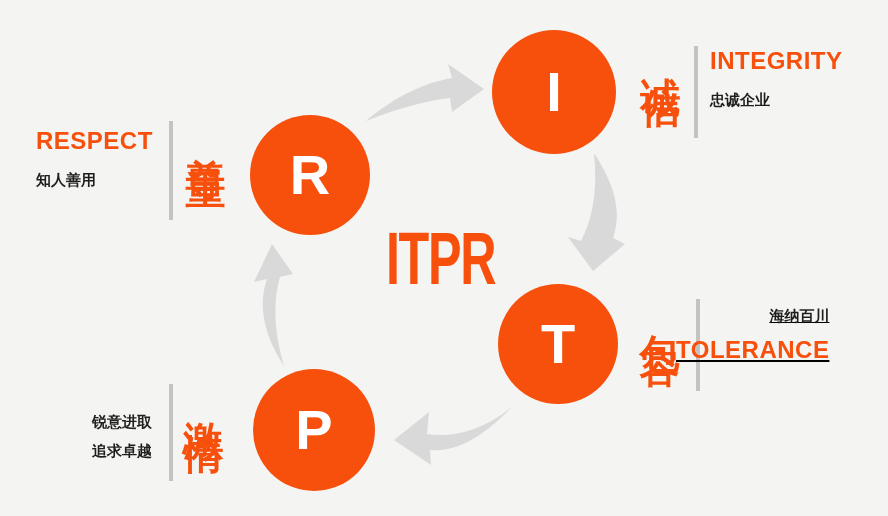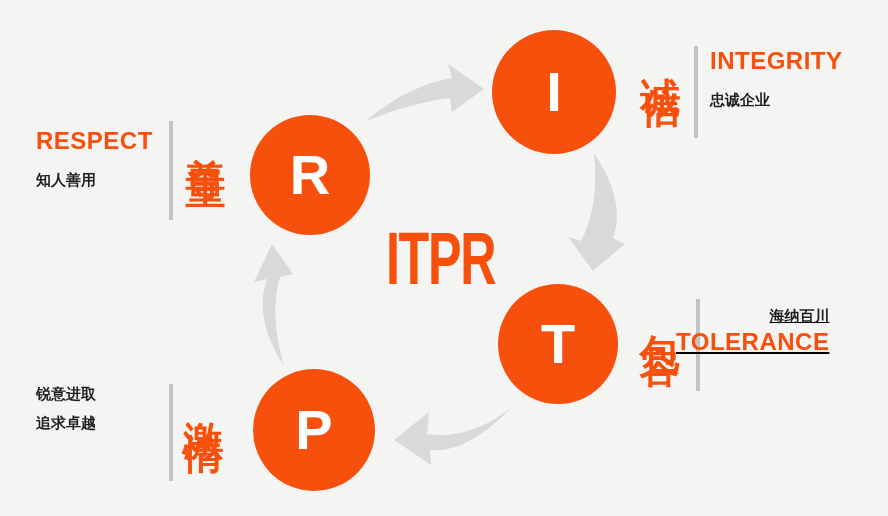--- a/index.html
+++ b/index.html
@@ -20,26 +20,26 @@
          color:var(--accent,#F7500D);font-weight:700;font-size:40px;line-height:1;
          letter-spacing:11px;}
 
   .vline{position:absolute;z-index:2;width:4px;background:#C3C3C3;}
 
   .side-block{position:absolute;z-index:2;}
   .side-block .en{color:var(--accent,#F7500D);font-weight:700;font-size:24px;
                   letter-spacing:0.5px;line-height:1;white-space:nowrap;}
   .side-block .cn{color:#1E1E1E;font-weight:600;font-size:15px;line-height:29px;white-space:nowrap;}
   .en-top{margin-bottom:12px;}
-  .en-bottom{}
+  .en-bottom{margin-top:8px;}
 
   #blk-respect{left:36px;top:129px;width:116px;text-align:left;}
   #blk-integrity{left:710px;top:49px;text-align:left;}
   #blk-tolerance{left:676px;top:301px;text-align:right;text-decoration:underline;}
-  #blk-passion{left:36px;top:379px;width:116px;}
+  #blk-passion{left:36px;top:407px;width:116px;text-align:right;}
 
   #v-respect{left:186px;top:125px;}
   #v-integrity{left:641px;top:45px;}
   #v-tolerance{left:640px;top:302px;}
   #v-passion{left:184px;top:390px;}
 
   #d-respect{left:169px;top:121px;height:99px;}
   #d-integrity{left:694px;top:46px;height:92px;}
   #d-tolerance{left:696px;top:299px;height:92px;}
   #d-passion{left:169px;top:384px;height:97px;}

